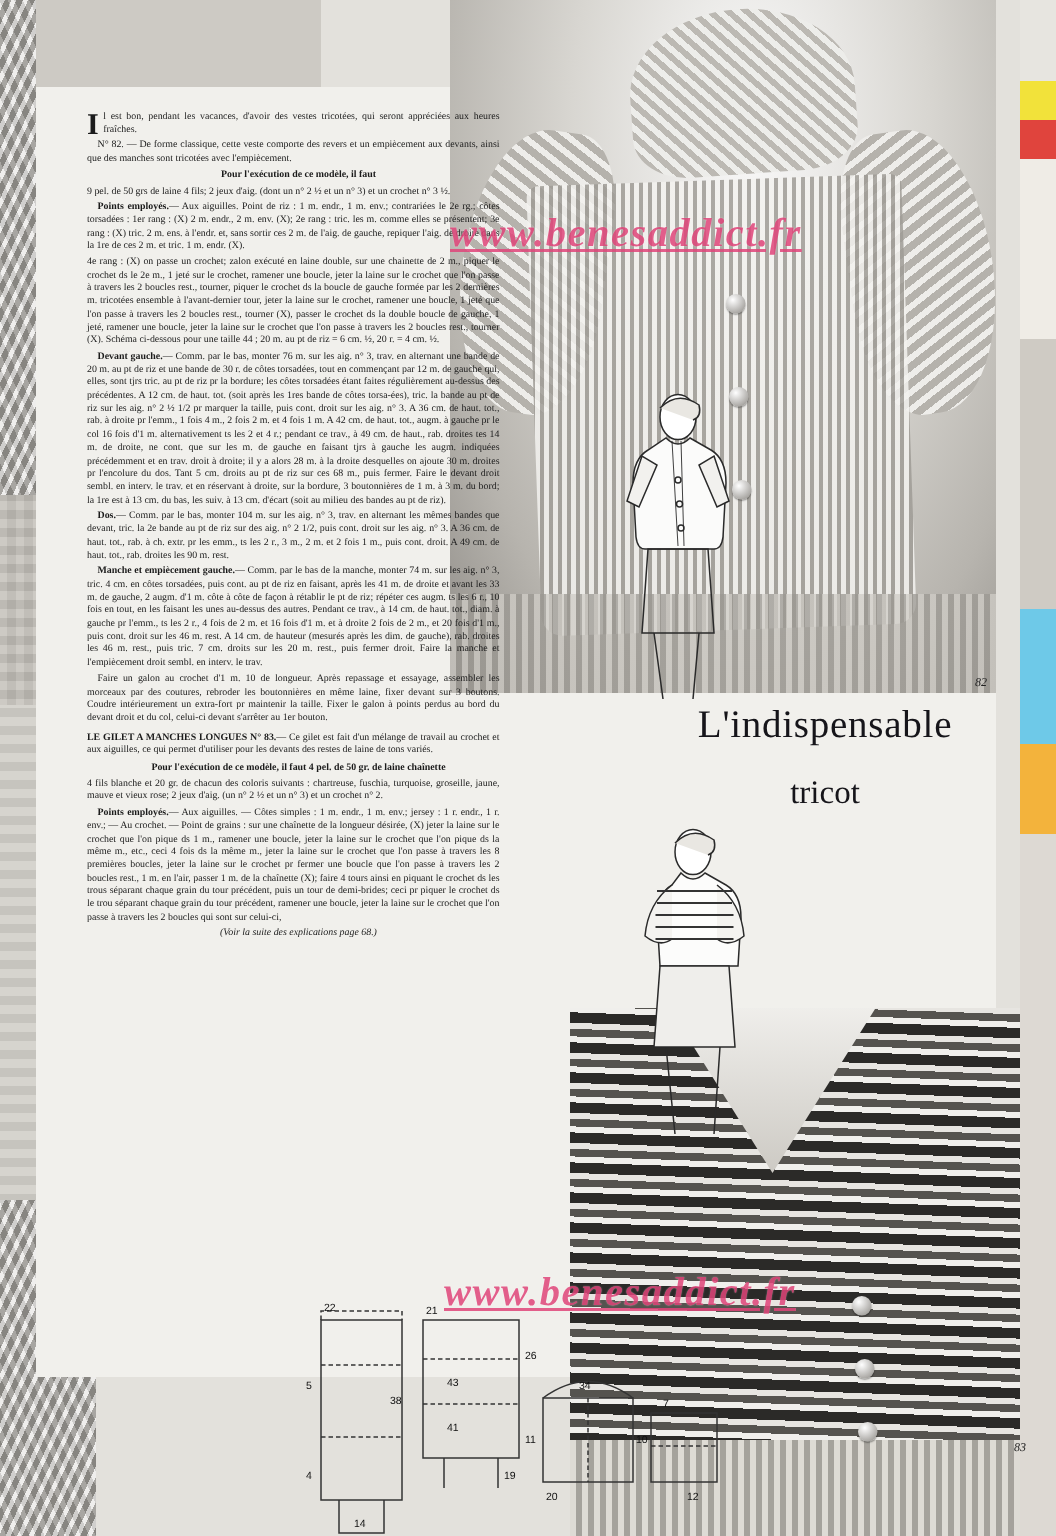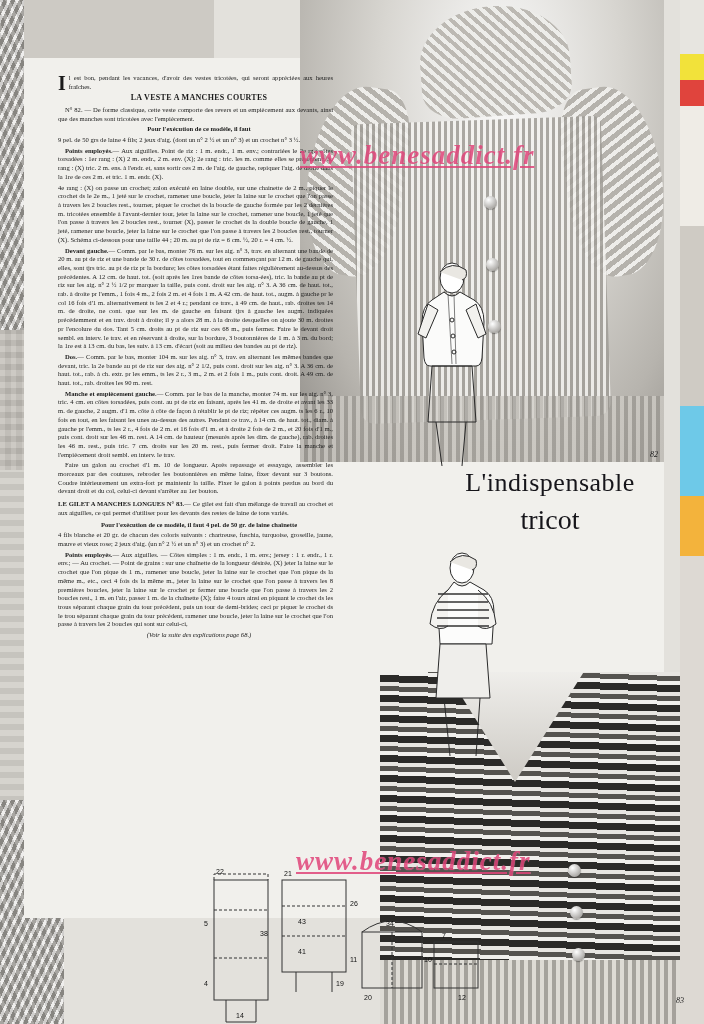--- a/index.html
+++ b/index.html
@@ -114,21 +114,21 @@
 
   
   .figure{position:absolute;}
 
   
   #title-block{
     position:absolute;left:430px;top:468px;width:240px;text-align:center;
     color:#16151a;
   }
   #title-block .l1{font-size:26px;letter-spacing:.5px;text-align:center;}
-  #title-block .l2{font-size:28px;margin-top:6px;}
+  #title-block .l2{font-size:22px;margin-top:17px;}
 
   
   .wm{
     position:absolute;font-family:"Liberation Serif",serif;font-weight:bold;
     font-style:italic;color:#e0457a;opacity:.85;white-space:nowrap;
     text-shadow:0 0 1px rgba(255,255,255,.6);
     text-decoration:underline;
   }
   #wm1{left:300px;top:140px;font-size:27px;letter-spacing:1px;}
   #wm2{left:296px;top:846px;font-size:27px;letter-spacing:1px;}
@@ -210,21 +210,20 @@
       <path d="M36 96 l46 0 l4 54 l-54 0z" fill="#efeeeb"></path>
       <path d="M40 150 l6 58 M76 150 l-4 58"></path>
       <g stroke-width="1.4" stroke="#333">
         <path d="M34 46 l50 0 M34 54 l50 0 M33 62 l52 0 M33 70 l52 0 M33 78 l52 0"></path>
       </g>
     </g>
   </svg>
 
   <div class="col">
     <p class="nofirst"><span class="dropcap">I</span><span>l est bon, pendant les vacances, d'avoir des vestes tricotées, qui seront appréciées aux heures fraîches.</span></p>
-    <p class="ttl">LA VESTE A MANCHES COURTES</p>
     <p>N° 82. — De forme classique, cette veste comporte des revers et un empiècement aux devants, ainsi que des manches sont tricotées avec l'empiècement.</p>
     <p class="center"><span class="run">Pour l'exécution de ce modèle, il faut</span></p>
     <p class="nofirst">9 pel. de 50 grs de laine 4 fils; 2 jeux d'aig. (dont un n° 2 ½ et un n° 3) et un crochet n° 3 ½.</p>
     <p><span class="run">Points employés.</span><span>— Aux aiguilles. Point de riz : 1 m. endr., 1 m. env.; contrariées le 2e rg.; côtes torsadées : 1er rang : (X) 2 m. endr., 2 m. env. (X); 2e rang : tric. les m. comme elles se présentent; 3e rang : (X) tric. 2 m. ens. à l'endr. et, sans sortir ces 2 m. de l'aig. de gauche, repiquer l'aig. de droite dans la 1re de ces 2 m. et tric. 1 m. endr. (X).</span></p>
     <p class="nofirst">4e rang : (X) on passe un crochet; zalon exécuté en laine double, sur une chainette de 2 m., piquer le crochet ds le 2e m., 1 jeté sur le crochet, ramener une boucle, jeter la laine sur le crochet que l'on passe à travers les 2 boucles rest., tourner, piquer le crochet ds la boucle de gauche formée par les 2 dernières m. tricotées ensemble à l'avant-dernier tour, jeter la laine sur le crochet, ramener une boucle, 1 jeté que l'on passe à travers les 2 boucles rest., tourner (X), passer le crochet ds la double boucle de gauche, 1 jeté, ramener une boucle, jeter la laine sur le crochet que l'on passe à travers les 2 boucles rest., tourner (X). Schéma ci-dessous pour une taille 44 ; 20 m. au pt de riz = 6 cm. ½, 20 r. = 4 cm. ½.</p>
     <p><span class="run">Devant gauche.</span><span>— Comm. par le bas, monter 76 m. sur les aig. n° 3, trav. en alternant une bande de 20 m. au pt de riz et une bande de 30 r. de côtes torsadées, tout en commençant par 12 m. de gauche qui, elles, sont tjrs tric. au pt de riz pr la bordure; les côtes torsadées étant faites régulièrement au-dessus des précédentes. A 12 cm. de haut. tot. (soit après les 1res bande de côtes torsa-ées), tric. la bande au pt de riz sur les aig. n° 2 ½ 1/2 pr marquer la taille, puis cont. droit sur les aig. n° 3. A 36 cm. de haut. tot., rab. à droite pr l'emm., 1 fois 4 m., 2 fois 2 m. et 4 fois 1 m. A 42 cm. de haut. tot., augm. à gauche pr le col 16 fois d'1 m. alternativement ts les 2 et 4 r.; pendant ce trav., à 49 cm. de haut., rab. droites tes 14 m. de droite, ne cont. que sur les m. de gauche en faisant tjrs à gauche les augm. indiquées précédemment et en trav. droit à droite; il y a alors 28 m. à la droite desquelles on ajoute 30 m. droites pr l'encolure du dos. Tant 5 cm. droits au pt de riz sur ces 68 m., puis fermer. Faire le devant droit sembl. en interv. le trav. et en réservant à droite, sur la bordure, 3 boutonnières de 1 m. à 3 m. du bord; la 1re est à 13 cm. du bas, les suiv. à 13 cm. d'écart (soit au milieu des bandes au pt de riz).</span></p>
     <p><span class="run">Dos.</span><span>— Comm. par le bas, monter 104 m. sur les aig. n° 3, trav. en alternant les mêmes bandes que devant, tric. la 2e bande au pt de riz sur des aig. n° 2 1/2, puis cont. droit sur les aig. n° 3. A 36 cm. de haut. tot., rab. à ch. extr. pr les emm., ts les 2 r., 3 m., 2 m. et 2 fois 1 m., puis cont. droit. A 49 cm. de haut. tot., rab. droites les 90 m. rest.</span></p>
     <p><span class="run">Manche et empiècement gauche.</span><span>— Comm. par le bas de la manche, monter 74 m. sur les aig. n° 3, tric. 4 cm. en côtes torsadées, puis cont. au pt de riz en faisant, après les 41 m. de droite et avant les 33 m. de gauche, 2 augm. d'1 m. côte à côte de façon à rétablir le pt de riz; répéter ces augm. ts les 6 r., 10 fois en tout, en les faisant les unes au-dessus des autres. Pendant ce trav., à 14 cm. de haut. tot., diam. à gauche pr l'emm., ts les 2 r., 4 fois de 2 m. et 16 fois d'1 m. et à droite 2 fois de 2 m., et 20 fois d'1 m., puis cont. droit sur les 46 m. rest. A 14 cm. de hauteur (mesurés après les dim. de gauche), rab. droites les 46 m. rest., puis tric. 7 cm. droits sur les 20 m. rest., puis fermer droit. Faire la manche et l'empiècement droit sembl. en interv. le trav.</span></p>
     <p>Faire un galon au crochet d'1 m. 10 de longueur. Après repassage et essayage, assembler les morceaux par des coutures, rebroder les boutonnières en même laine, fixer devant sur 3 boutons. Coudre intérieurement un extra-fort pr maintenir la taille. Fixer le galon à points perdus au bord du devant droit et du col, celui-ci devant s'arrêter au 1er bouton.</p>
     <p class="nofirst" style="margin-top:4px;"><span class="run">LE GILET A MANCHES LONGUES N° 83.</span><span>— Ce gilet est fait d'un mélange de travail au crochet et aux aiguilles, ce qui permet d'utiliser pour les devants des restes de laine de tons variés.</span></p>
@@ -279,15 +278,15 @@
         <text x="154" y="40">26</text>
         <text x="154" y="96">11</text>
       </g>
     </svg>
   </div>
 
   <div class="wm" id="wm1">www.benesaddict.fr</div>
   <div class="wm" id="wm2">www.benesaddict.fr</div>
 
   <div class="pageno" style="left:650px;top:450px;">82</div>
-  <div class="pageno" style="left:676px;top:996px;">83</div>
+  <div class="pageno" style="left:676px;top:960px;">83</div>
 
 </div>
 
 </body></html>

